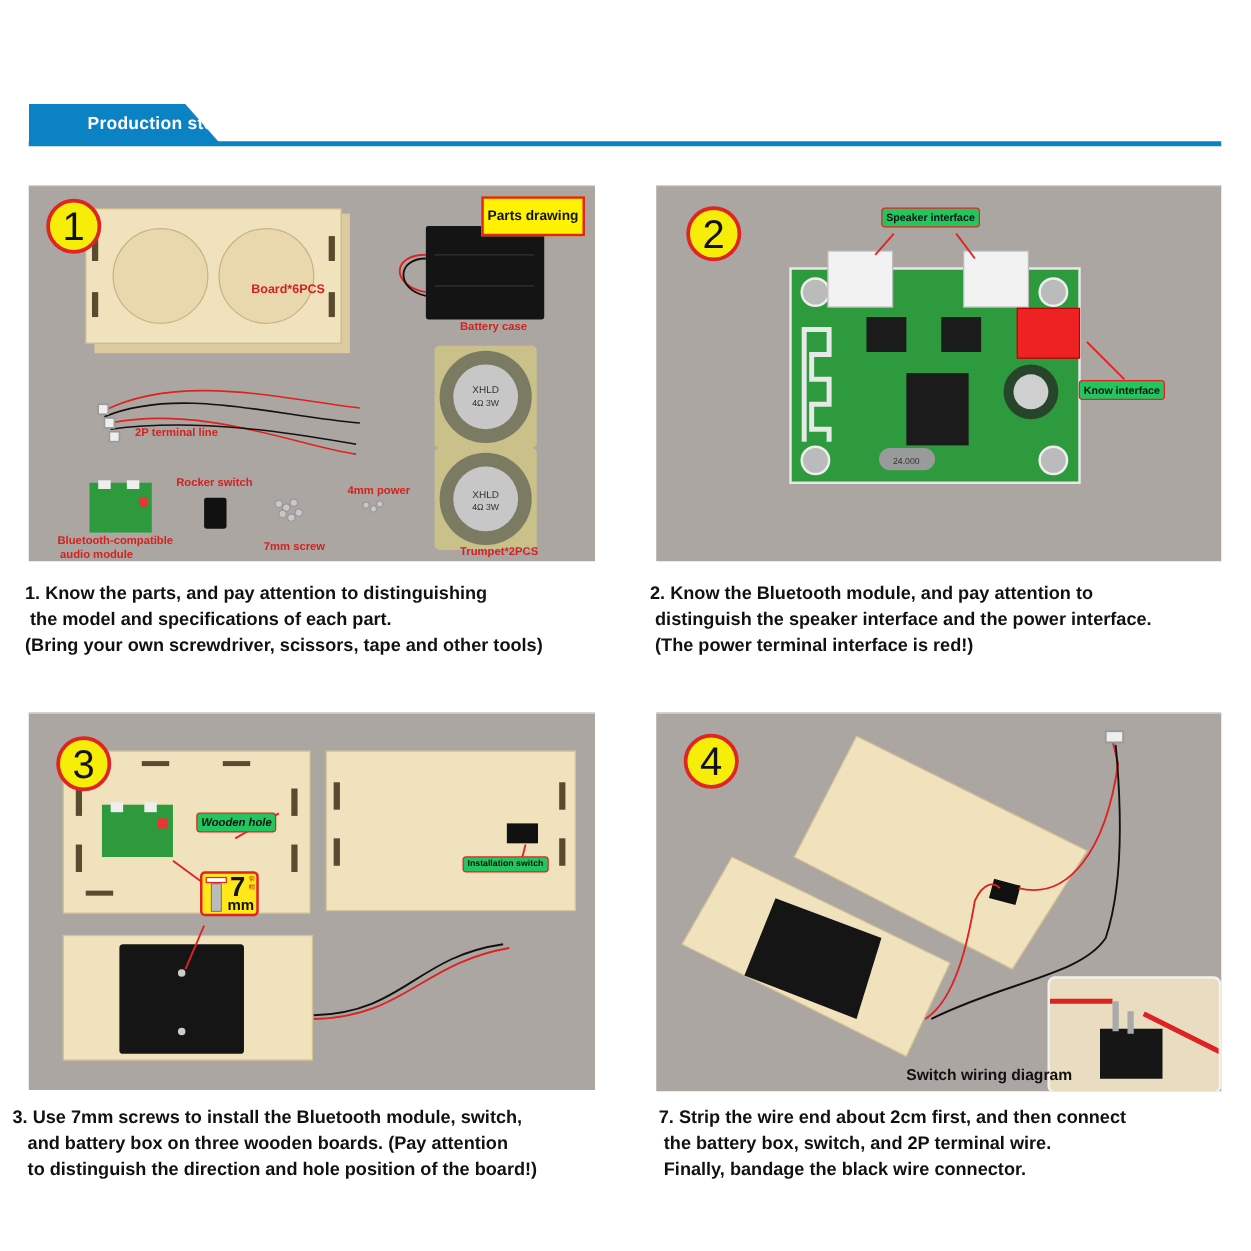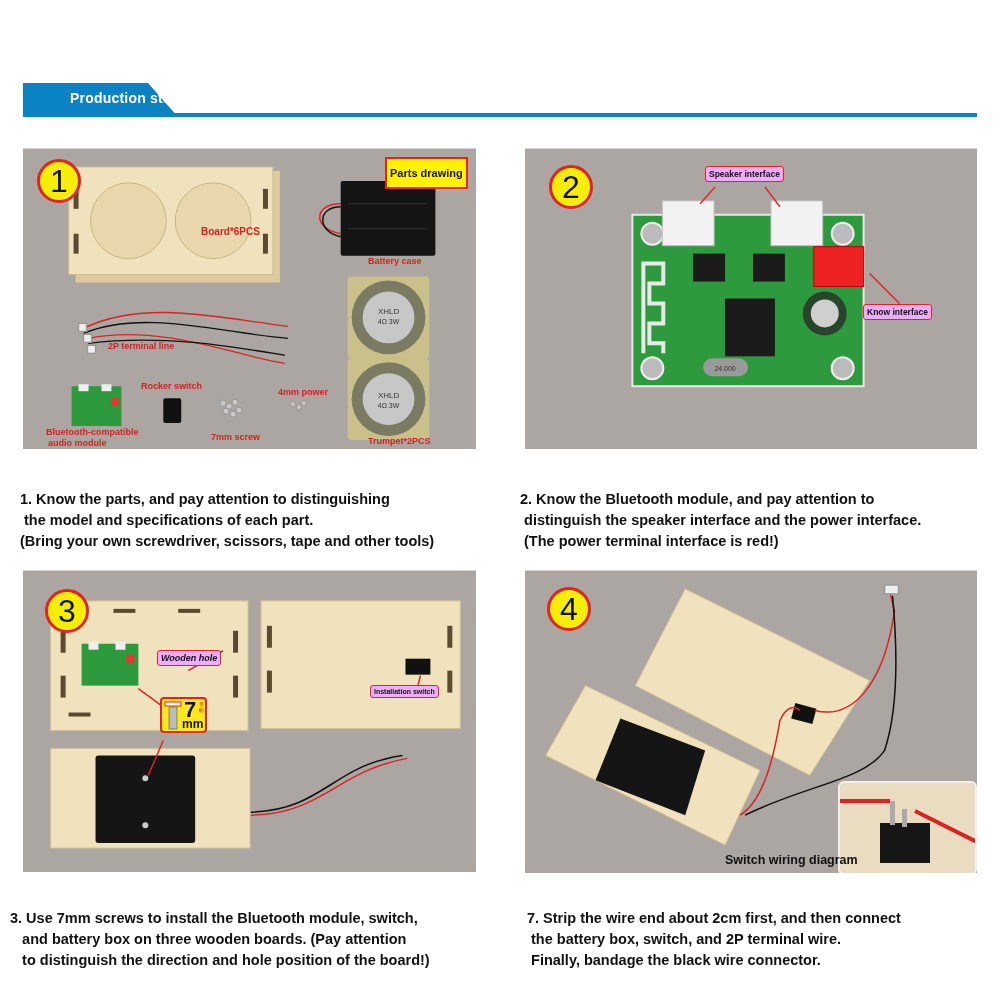--- a/index.html
+++ b/index.html
@@ -18,26 +18,26 @@
   #p2 { left: 525px; top: 148px; width: 452px; height: 301px; }
   #p3 { left: 23px; top: 570px; width: 453px; height: 302px; }
   #p4 { left: 525px; top: 570px; width: 452px; height: 303px; }
   .panel svg { position: absolute; left: 0; top: 0; width: 100%; height: 100%; }
 
   .badge { position: absolute; width: 44px; height: 44px; border-radius: 50%; background: #f6ee08;
     border: 3px solid #e02424; font-size: 32px; line-height: 38px; text-align: center; color: #111;
     font-family: "Liberation Sans", sans-serif; }
 
   .lbl-red { position: absolute; color: #d3221f; font-weight: bold; font-size: 9px; white-space: nowrap; }
-  .callout { position: absolute; background: #f0abfc; border: 1.5px solid #e02424; border-radius: 3px;
+  .callout { position: absolute; background: #22c55e; border: 1.5px solid #e02424; border-radius: 3px;
     font-weight: bold; font-size: 9px; color: #111; padding: 2px 3px; white-space: nowrap; }
   .parts-drawing { position: absolute; left: 362px; top: 8px; background: #fff200; border: 2px solid #e02424;
     font-weight: bold; font-size: 11px; color: #111; padding: 8px 3px; white-space: nowrap; }
 
-  .desc { position: absolute; font-weight: bold; font-size: 14.5px; line-height: 21px; color: #111; white-space: pre; margin-top: 24px; }
+  .desc { position: absolute; font-weight: bold; font-size: 14.5px; line-height: 21px; color: #111; white-space: pre; }
   #d1 { left: 20px; top: 465px; }
   #d2 { left: 520px; top: 465px; }
   #d3 { left: 10px; top: 884px; }
   #d4 { left: 527px; top: 884px; }
 
   .screwbadge { position: absolute; left: 160px; top: 697px; width: 47px; height: 36px; background: #ffe81a;
     border: 2px solid #e02424; border-radius: 4px; }
   .screwbadge .num { position: absolute; left: 22px; top: -2px; font-size: 22px; font-weight: bold; color: #111; }
   .screwbadge .unit { position: absolute; left: 20px; top: 18px; font-size: 12px; font-weight: bold; color: #111; }
   .screwbadge .cn { position: absolute; left: 37px; top: 2px; font-size: 5px; color: #d3221f; width: 6px; line-height: 6px; }

